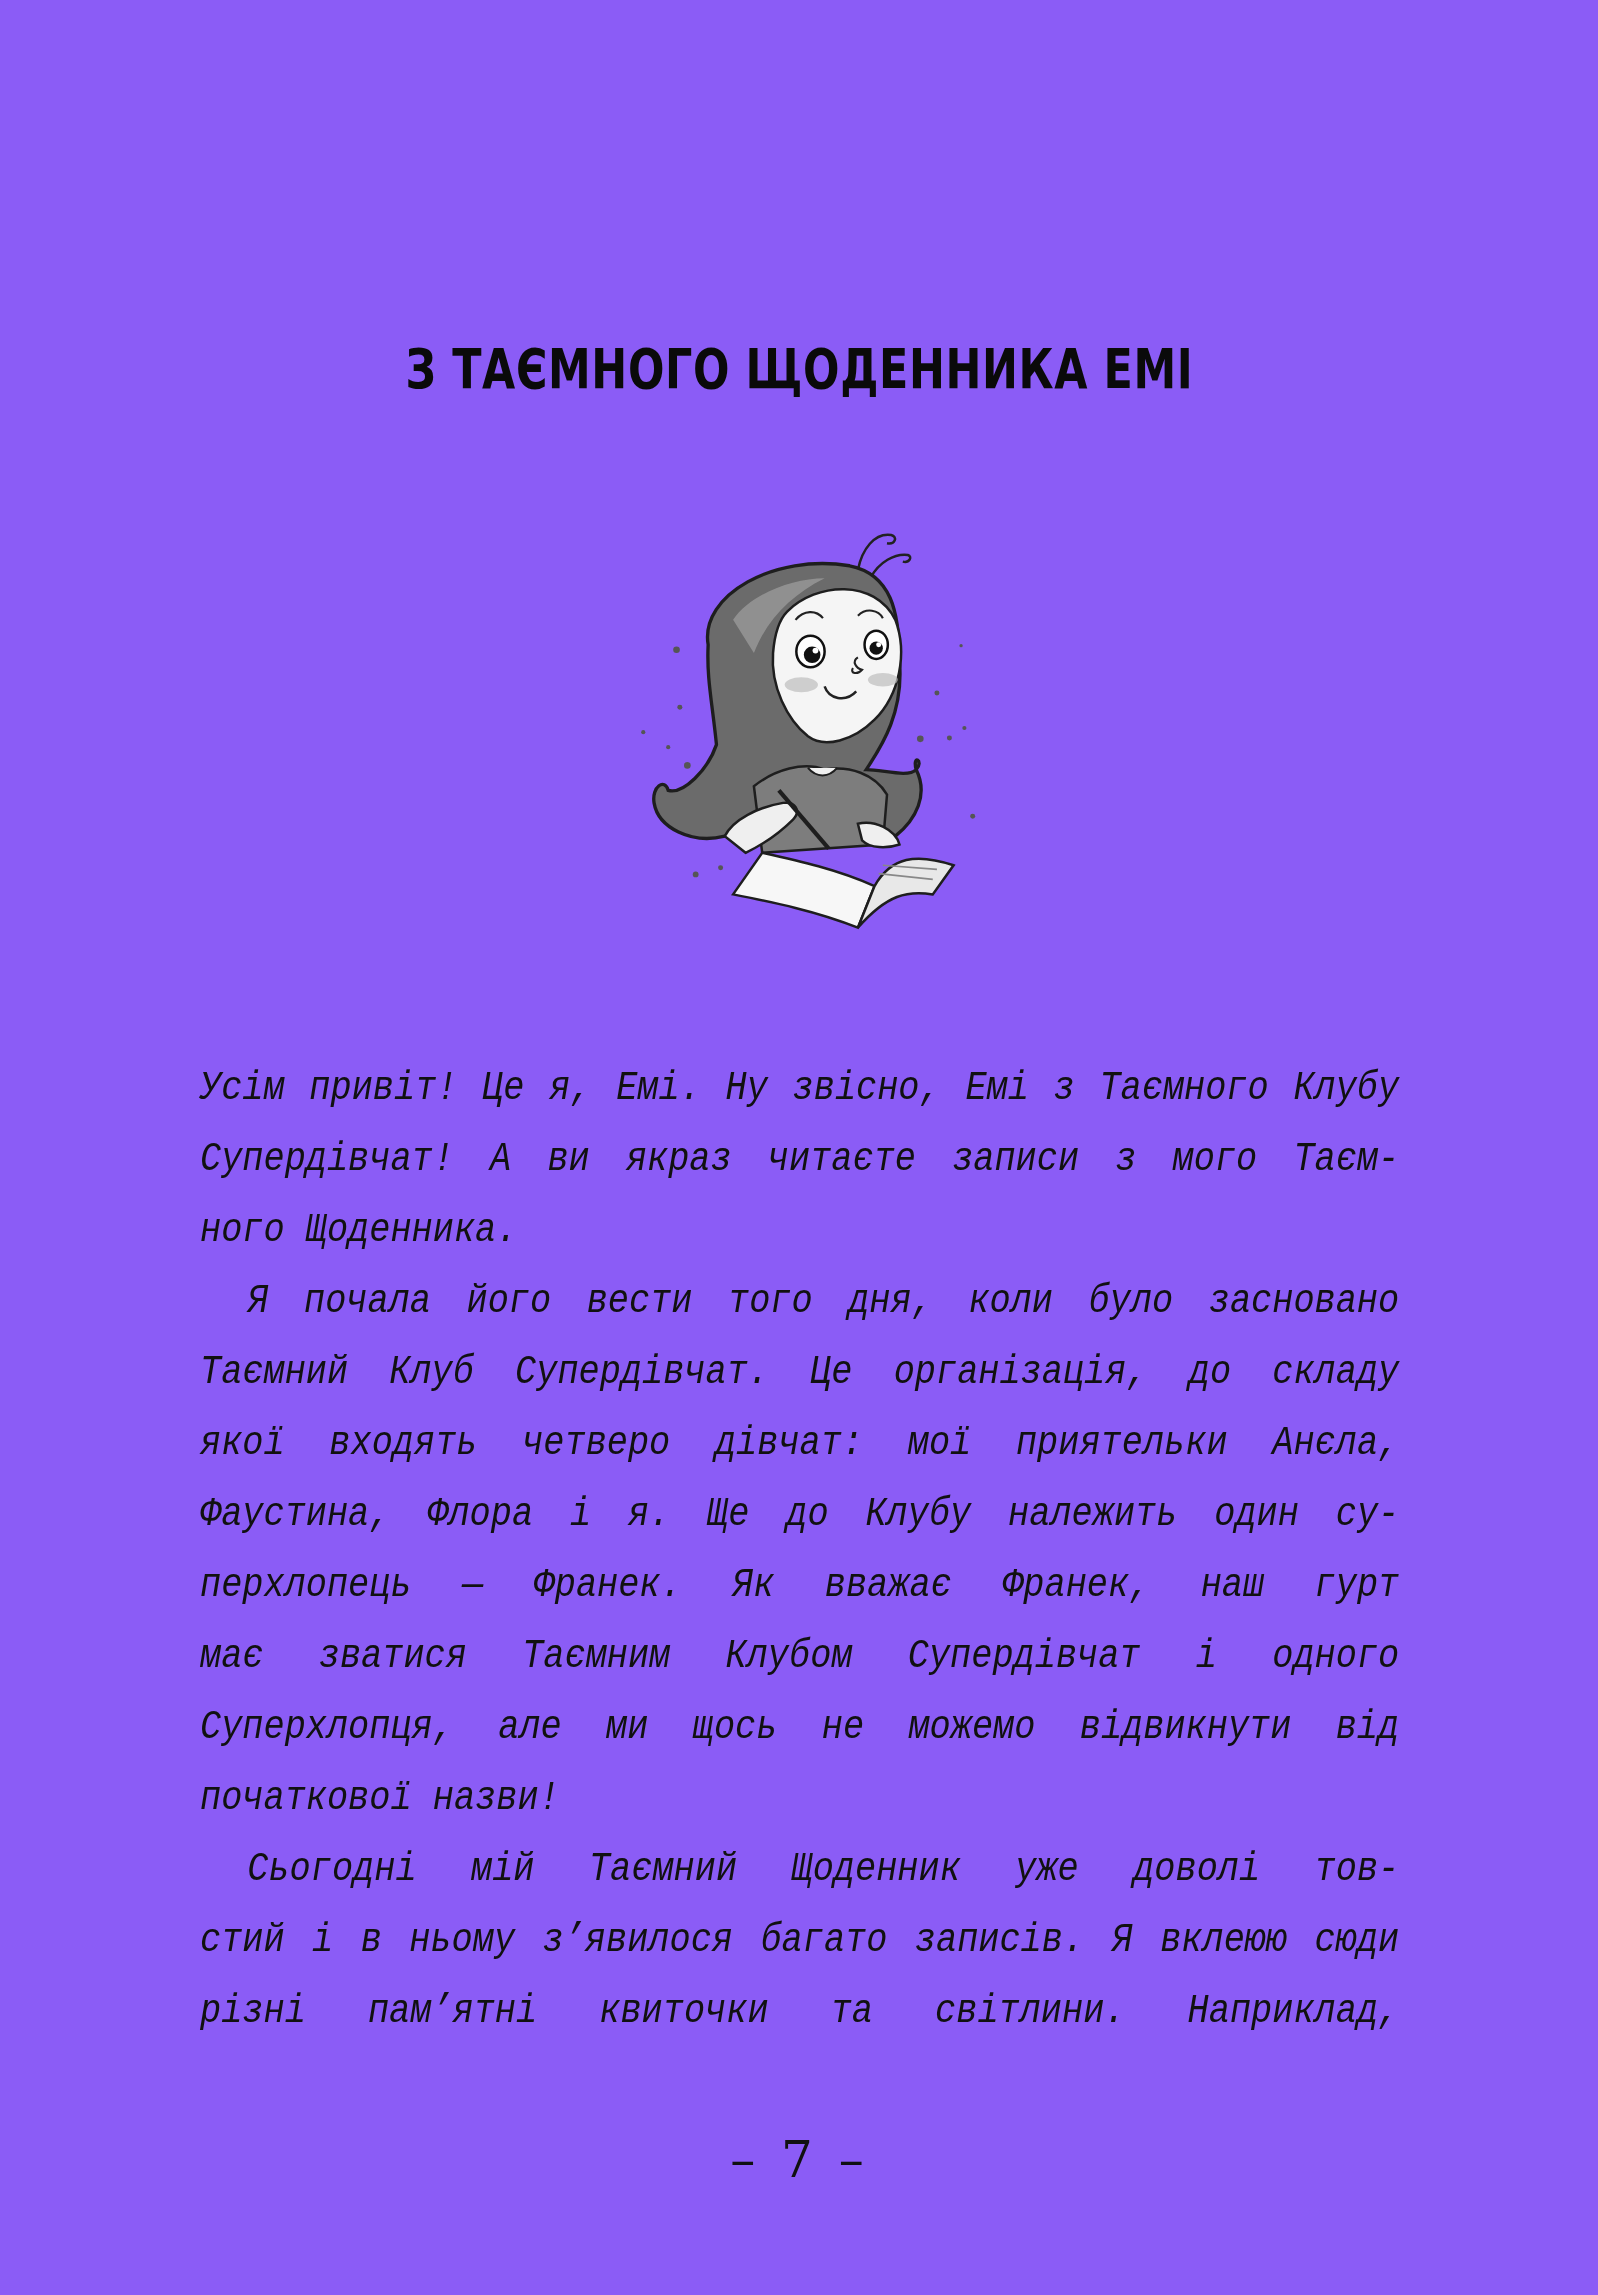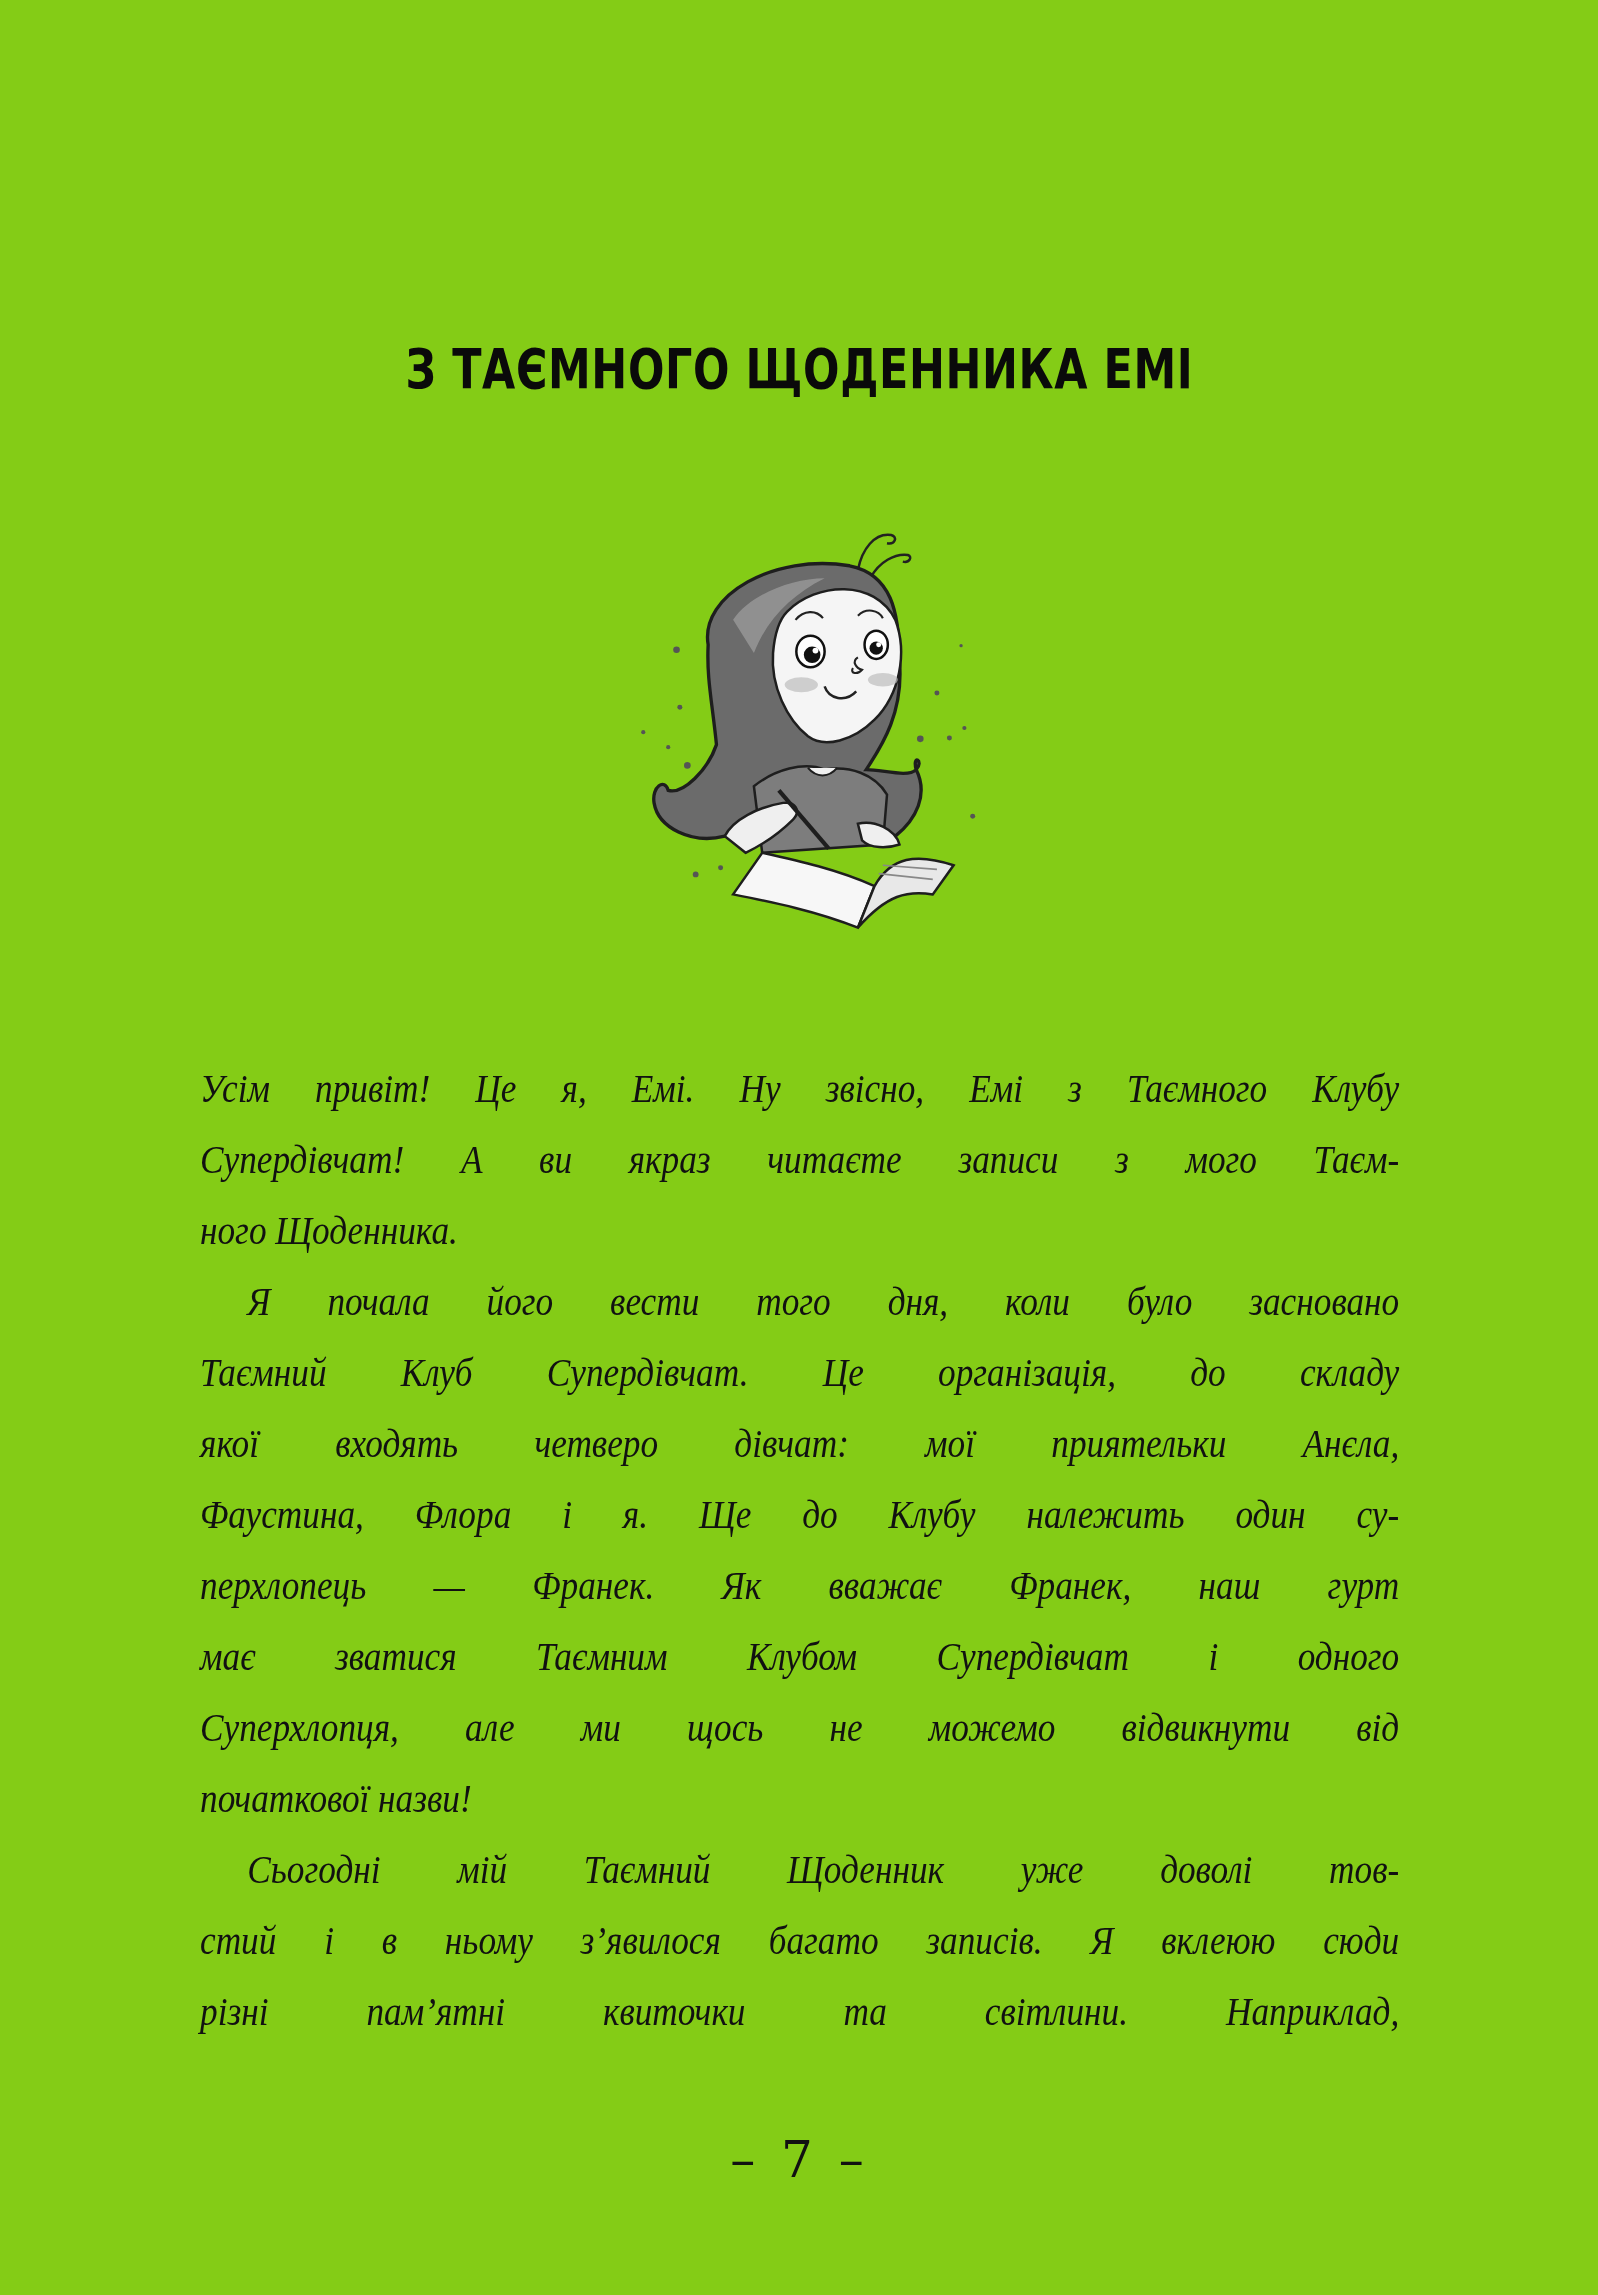--- a/index.html
+++ b/index.html
@@ -11,21 +11,21 @@
       width: 1599px;
       height: 2295px;
       position: relative;
       overflow: hidden;
       color: #111111;
     }
     .page {
       position: absolute;
       left: 0; top: 0;
       width: 1599px; height: 2295px;
-      background: #84cc16;
+      background: #8b5cf6;
     }
     .chapter-title {
       position: absolute;
       left: 0; right: 0;
       top: 337px;
       text-align: center;
       font-family: "DejaVu Sans", sans-serif;
       font-weight: bold;
       font-size: 55px;
       letter-spacing: 0.8px;
@@ -39,21 +39,21 @@
       left: 608px;
       top: 520px;
       width: 375px;
       height: 416px;
     }
     .body-text {
       position: absolute;
       left: 200px;
       top: 1053px;
       width: 1199px;
-      font-family: Liberation Serif, serif;
+      font-family: Liberation Mono, monospace;
       font-style: italic;
       font-size: 41px;
       line-height: 71px;
       color: #111111;
     }
     .line {
       display: block;
       white-space: nowrap;
       text-align: justify;
       text-align-last: justify;

